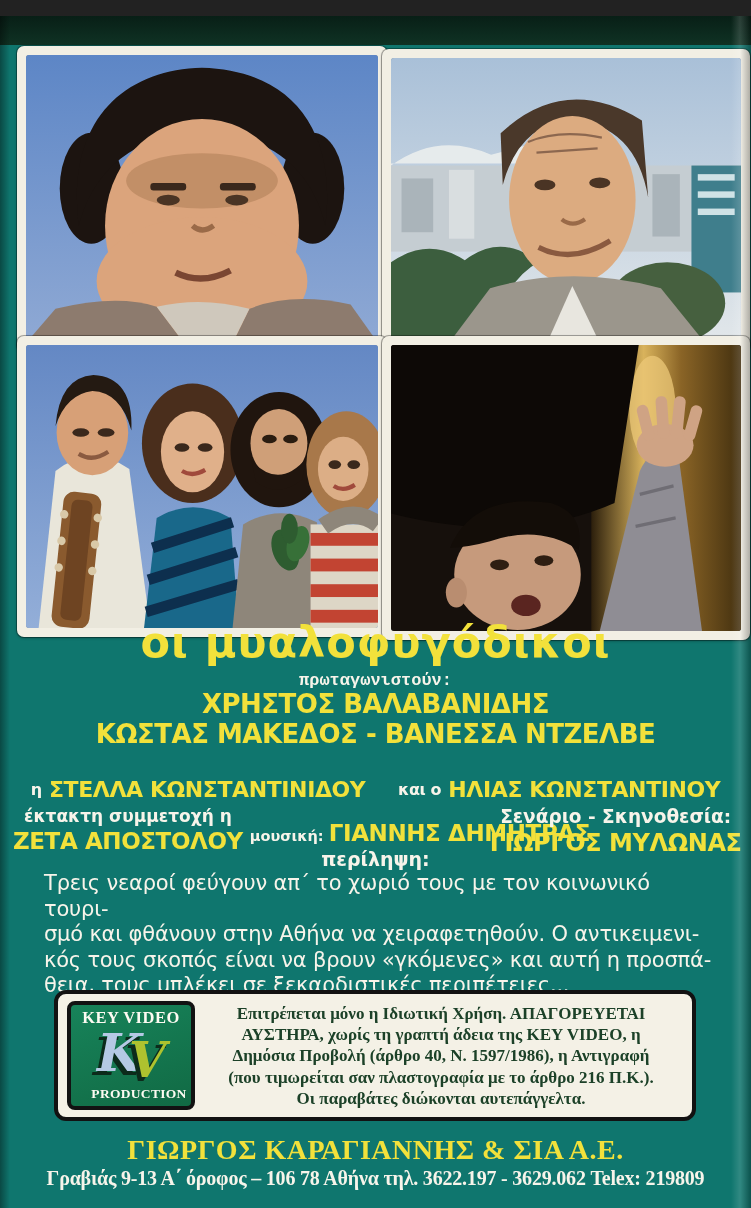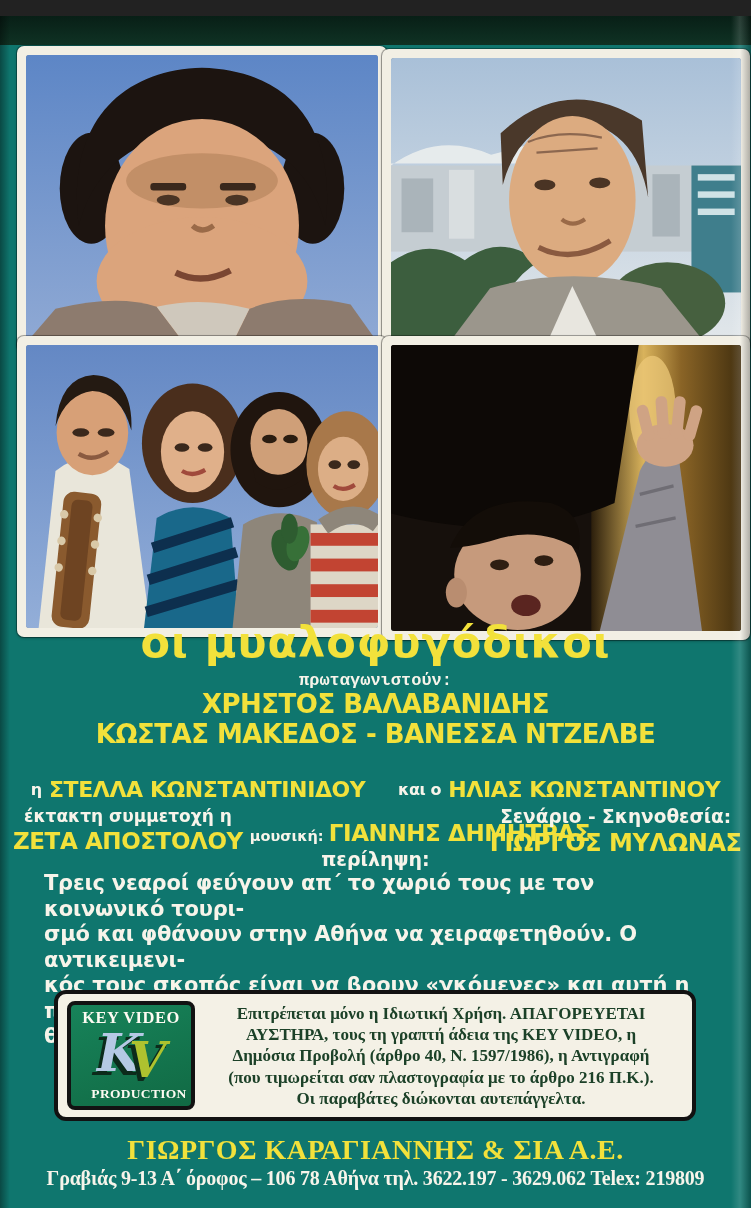--- a/index.html
+++ b/index.html
@@ -46,21 +46,21 @@
   .col-guest .nm{font-size:23px;font-weight:bold;margin-top:2px;letter-spacing:-.4px;}
   .col-music{width:32%;padding-top:14px;white-space:nowrap;}
   .col-music .lbl{font-size:14.5px;text-align:center;}
   .col-music .nm{font-size:23px;font-weight:bold;letter-spacing:-.4px;}
   .col-director{width:35%;}
   .col-director .lbl{font-size:18.5px;}
   .col-director .nm{font-size:24px;font-weight:bold;margin-top:2px;letter-spacing:-.4px;}
 
   .syn-label{top:832px;font-size:19px;font-weight:bold;}
   .synopsis{position:absolute;top:855px;left:44px;width:675px;
-    font-size:21px;line-height:25.5px;font-weight:bold;color:#f7f4ea;letter-spacing:-.2px;}
+    font-size:21px;line-height:25.5px;font-weight:normal;color:#f7f4ea;letter-spacing:-.2px;}
 
   
   .warnbox{position:absolute;top:974px;left:54px;width:642px;height:131px;
     background:#f4f1e6;border:4px solid #121212;border-radius:12px;box-sizing:border-box;}
   .kv-logo{position:absolute;left:9px;top:7px;width:128px;height:109px;box-sizing:border-box;
     background:linear-gradient(160deg,#17835a,#116a44);border:4px solid #121212;border-radius:8px;
     text-align:center;}
   .kv-top{margin-top:3px;font-family:"Liberation Serif",serif;font-weight:bold;
     font-size:16.5px;color:#fdfbf2;letter-spacing:.5px;}
   .kv-mono{position:relative;height:58px;}
@@ -275,21 +275,21 @@
     <div class="kv-logo">
       <div class="kv-top">KEY VIDEO</div>
       <div class="kv-mono">
         <span class="kv-k">K</span>
         <span class="kv-v">V</span>
       </div>
       <div class="kv-bottom">PRODUCTION</div>
     </div>
     <div class="warn-text">
       <div>Επιτρέπεται μόνο η Ιδιωτική Χρήση. ΑΠΑΓΟΡΕΥΕΤΑΙ</div>
-      <div>ΑΥΣΤΗΡΑ, τους τη γραπτή άδεια της KEY VIDEO, η</div>
+      <div>ΑΥΣΤΗΡΑ, χωρίς τη γραπτή άδεια της KEY VIDEO, η</div>
       <div>Δημόσια Προβολή (άρθρο 40, Ν. 1597/1986), η Αντιγραφή</div>
       <div>(που τιμωρείται σαν πλαστογραφία με το άρθρο 216 Π.Κ.).</div>
       <div>Οι παραβάτες διώκονται αυτεπάγγελτα.</div>
     </div>
   </div>
 
   <div class="ctr company yellow">ΓΙΩΡΓΟΣ ΚΑΡΑΓΙΑΝΝΗΣ &amp; ΣΙΑ Α.Ε.</div>
   <div class="ctr address white">Γραβιάς 9-13 Α΄ όροφος – 106 78 Αθήνα  τηλ. 3622.197 - 3629.062 Telex: 219809</div>
 
   <div class="edge-left"></div>

